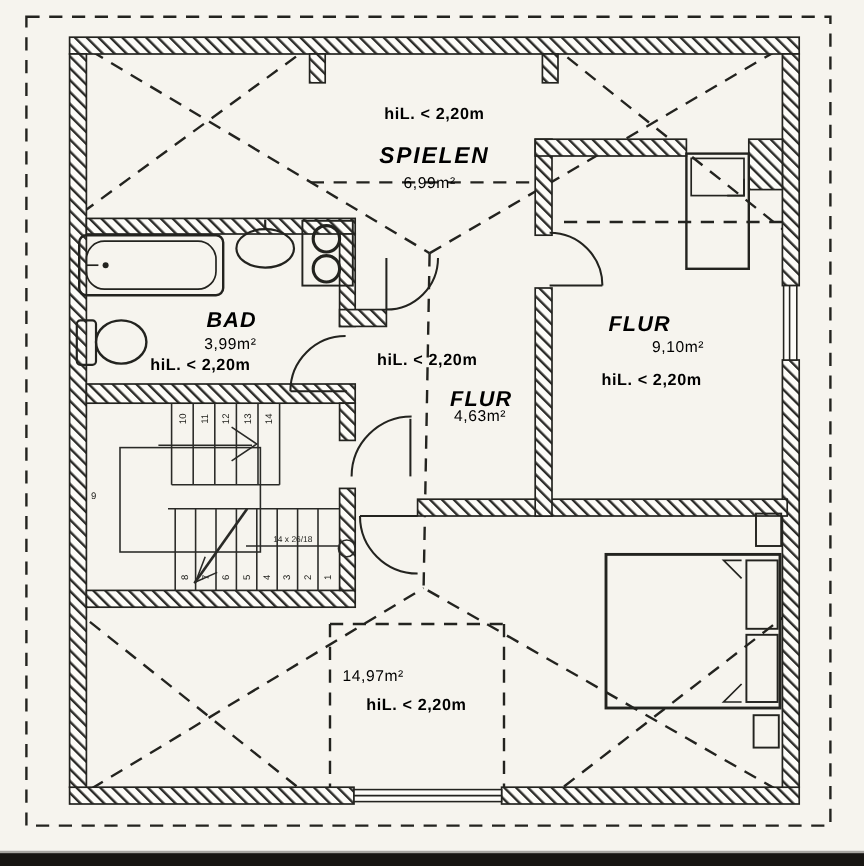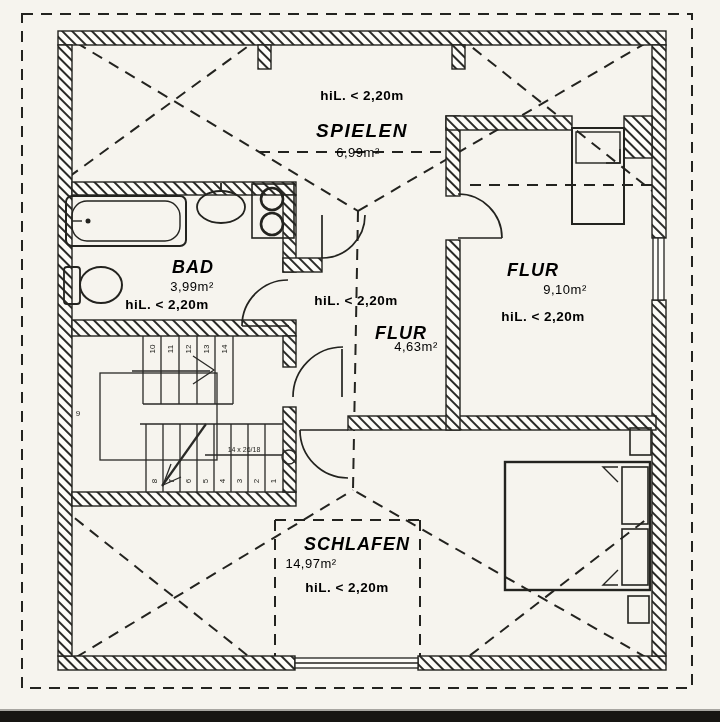--- a/index.html
+++ b/index.html
@@ -164,20 +164,19 @@
   <div class="lbl room-name small" style="left:193px;top:267px">BAD</div>
   <div class="lbl room-area" style="left:192px;top:286px">3,99m²</div>
   <div class="lbl height-note" style="left:167px;top:304px">hiL. &lt; 2,20m</div>
 
   <div class="lbl room-name small" style="left:533px;top:270px">FLUR</div>
   <div class="lbl room-area" style="left:565px;top:289px">9,10m²</div>
   <div class="lbl height-note" style="left:543px;top:316px">hiL. &lt; 2,20m</div>
 
   <div class="lbl height-note" style="left:356px;top:300px">hiL. &lt; 2,20m</div>
   <div class="lbl room-name small" style="left:401px;top:333px">FLUR</div>
-  <div class="lbl room-area" style="left:416px;top:346px">4,63m²</div>
+  <div class="lbl room-area" style="left:400px;top:346px">4,63m²</div>
 
-  <div class="lbl room-name small" style="left:357px;top:544px">SCHLAFEN</div>
   <div class="lbl room-area" style="left:311px;top:563px">14,97m²</div>
   <div class="lbl height-note" style="left:347px;top:587px">hiL. &lt; 2,20m</div>
 
   <div class="scan-bar"></div>
 </div>
 
 </body></html>

